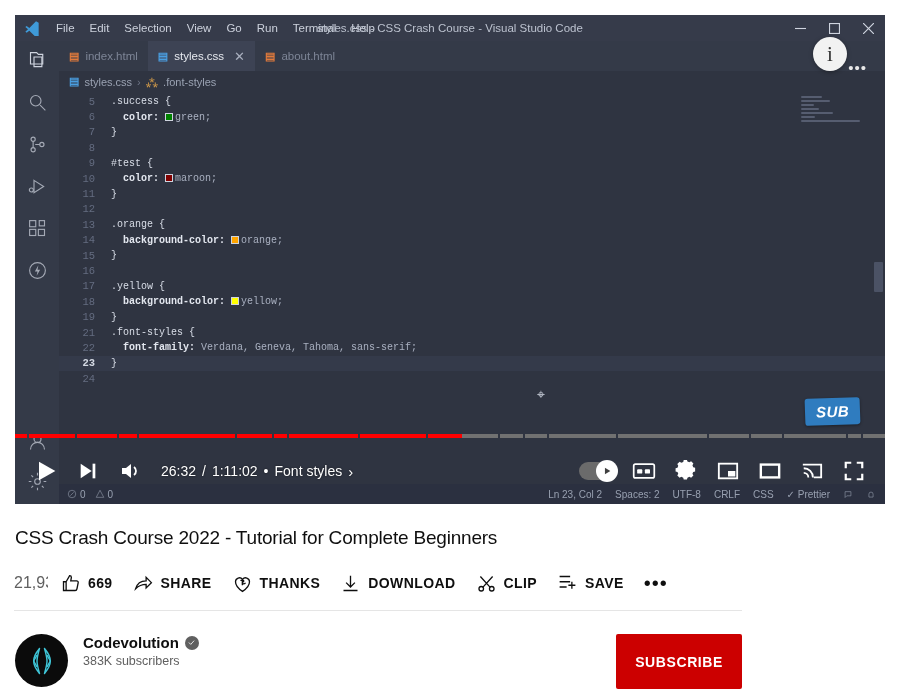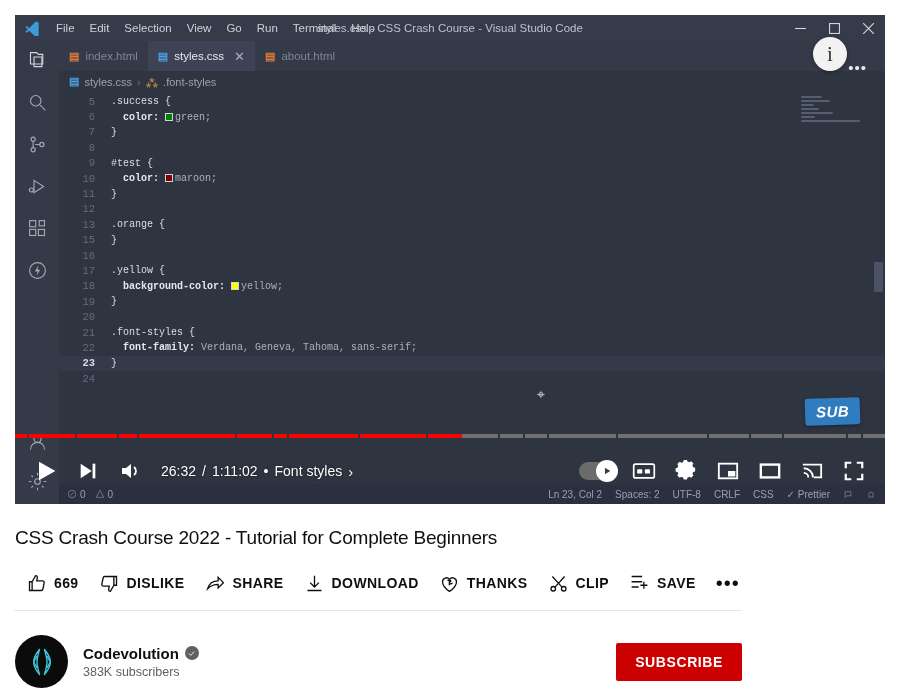--- a/index.html
+++ b/index.html
@@ -169,21 +169,21 @@
   .views { font-size: 16px; color: #606060; margin-right: 2px; width: 34px; overflow: hidden; white-space: nowrap; }
   .act {
     display: flex; align-items: center; gap: 7px; padding: 0 10px; height: 34px;
     font-size: 14px; font-weight: bold; color: #0f0f0f; letter-spacing: .4px; white-space: nowrap;
   }
   .act svg { width: 21px; height: 21px; fill: none; stroke: #0f0f0f; stroke-width: 1.5; }
   .more-dots { font-size: 20px; color: #0f0f0f; padding: 0 10px; letter-spacing: 1px; line-height: 12px; }
 
   .divider { position: absolute; left: 14px; right: 14px; top: 610px; height: 1px; background: #e5e5e5; }
 
-  .channel-row { position: absolute; left: 15px; top: 634px; right: 14px; height: 55px; display: flex; align-items: center; }
+  .channel-row { position: absolute; left: 15px; top: 634px; right: 14px; height: 55px; display: flex; }
   .avatar {
     width: 53px; height: 53px; border-radius: 50%; background: #0b0b0b;
     display: flex; align-items: center; justify-content: center; flex: none;
   }
   .ch-meta { margin-left: 15px; }
   .ch-name { font-size: 15px; font-weight: bold; color: #0f0f0f; display: flex; align-items: center; gap: 6px; }
   .verified { width: 14px; height: 14px; border-radius: 50%; background: #606060; display:flex; align-items:center; justify-content:center; }
   .verified svg { width: 9px; height: 9px; stroke: #fff; fill: none; stroke-width: 2.2; }
   .ch-subs { font-size: 12.5px; color: #606060; margin-top: 3px; }
   .subscribe {
@@ -353,42 +353,42 @@
                 </div>
                 <div class="code-line">
                   <span class="ln">12</span>
                   <span class="code"></span>
                 </div>
                 <div class="code-line">
                   <span class="ln">13</span>
                   <span class="code"><span class="sel">.orange {</span></span>
                 </div>
                 <div class="code-line">
+                  <span class="ln">14</span>
+                  <span class="code"><span class="prop">  background-color: </span><span class="swatch" style="background: rgb(255, 165, 0);"></span><span class="val">orange;</span></span>
+                </div>
+                <div class="code-line">
                   <span class="ln">15</span>
                   <span class="code"><span class="punc">}</span></span>
                 </div>
                 <div class="code-line">
                   <span class="ln">16</span>
                   <span class="code"></span>
                 </div>
                 <div class="code-line">
                   <span class="ln">17</span>
                   <span class="code"><span class="sel">.yellow {</span></span>
                 </div>
                 <div class="code-line">
                   <span class="ln">18</span>
                   <span class="code"><span class="prop">  background-color: </span><span class="swatch" style="background: rgb(255, 255, 0);"></span><span class="val">yellow;</span></span>
                 </div>
                 <div class="code-line">
                   <span class="ln">19</span>
                   <span class="code"><span class="punc">}</span></span>
-                </div>
-                <div class="code-line">
-                  <span class="ln">20</span>
-                  <span class="code"></span>
                 </div>
                 <div class="code-line">
                   <span class="ln">21</span>
                   <span class="code"><span class="sel">.font-styles {</span></span>
                 </div>
                 <div class="code-line">
                   <span class="ln">22</span>
                   <span class="code"><span class="prop">  font-family: </span><span class="val">Verdana, Geneva, Tahoma, sans-serif;</span></span>
                 </div>
                 <div class="code-line active">
@@ -582,47 +582,41 @@
   <div class="actions">
     <span class="views">21,93</span>
 
     <span class="act">
       <svg viewBox="0 0 24 24">
           <path d="M7 10v10H4V10zM7 10l4-7c1.4 0 2 .9 2 2l-.7 4H19c1.1 0 2 .9 1.8 2l-1.4 7c-.2 1-.9 2-2 2H7z"></path>
         </svg>
       <span>669</span>
     </span>
 
-    <span class="act">
-      <svg viewBox="0 0 24 24">
-          <path d="M17 14V4h3v10zM17 14l-4 7c-1.4 0-2-.9-2-2l.7-4H5c-1.1 0-2-.9-1.8-2l1.4-7c.2-1 .9-2 2-2H17z"></path>
-        </svg>
-      <span>DISLIKE</span>
-    </span>
 
     <span class="act">
       <svg viewBox="0 0 24 24">
           <path d="M3 18c2-7 8-9 12-9V5l6 6-6 6v-4c-5 0-9 2-12 5z"></path>
         </svg>
       <span>SHARE</span>
     </span>
 
     <span class="act">
       <svg viewBox="0 0 24 24">
-          <path d="M12 3v12M7 11l5 5 5-5M4 20h16"></path>
-        </svg>
-      <span>DOWNLOAD</span>
-    </span>
-
-    <span class="act">
-      <svg viewBox="0 0 24 24">
           <path d="M12 21s-8-5.2-8-11a4.5 4.5 0 018-2.8A4.5 4.5 0 0120 10c0 5.8-8 11-8 11z"></path>
           <path d="M12 7v7M10.3 9.2c0-.8.8-1.3 1.7-1.3s1.7.5 1.7 1.3-1.7 1.1-1.7 2 .8 1.3 1.7 1.3 1.7-.5 1.7-1.3" transform="translate(-.2,0)"></path>
         </svg>
       <span>THANKS</span>
+    </span>
+
+    <span class="act">
+      <svg viewBox="0 0 24 24">
+          <path d="M12 3v12M7 11l5 5 5-5M4 20h16"></path>
+        </svg>
+      <span>DOWNLOAD</span>
     </span>
 
     <span class="act">
       <svg viewBox="0 0 24 24">
           <circle cx="6" cy="18" r="2.6"></circle>
           <circle cx="18" cy="18" r="2.6"></circle>
           <path d="M8 16.2L19 4M16 16.2L5 4"></path>
         </svg>
       <span>CLIP</span>
     </span>

